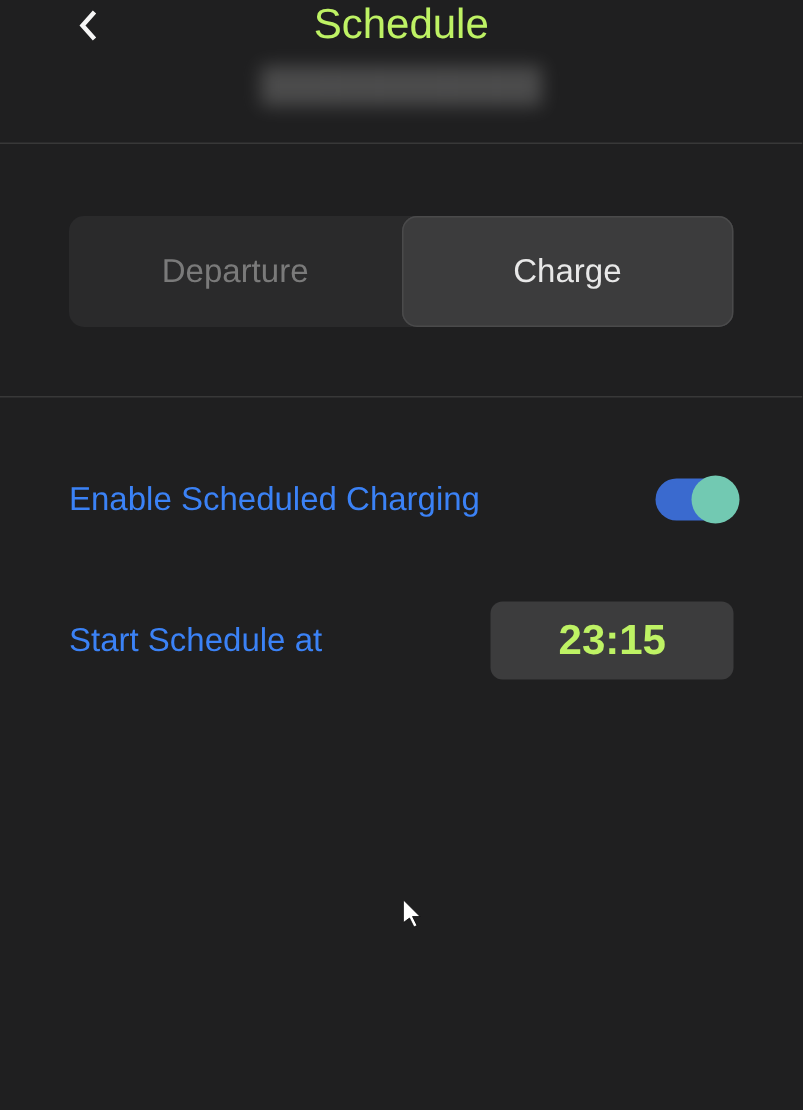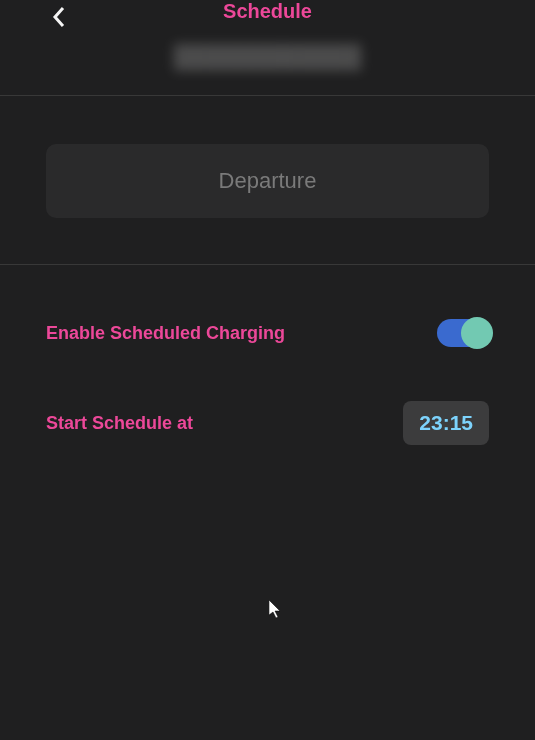--- a/index.html
+++ b/index.html
@@ -35,23 +35,23 @@
     .back-btn svg {
       stroke: #f5f5f5;
       stroke-width: 3;
       fill: none;
     }
     .title {
       position: absolute;
       left: 50%;
       top: 0;
       transform: translateX(-50%);
-      font-size: 20px;
-      font-weight: 700;
-      color: #ec4899;
+      font-size: 28px;
+      font-weight: 400;
+      color: #bef264;
     }
     .subtitle {
       position: absolute;
       left: 50%;
       top: 44px;
       transform: translateX(-50%);
       font-size: 22px;
       color: #6a6a6a;
       filter: blur(6px);
       opacity: 0.6;
@@ -87,23 +87,23 @@
     .content {
       padding: 54px 46px 0 46px;
     }
     .row {
       display: flex;
       align-items: center;
       justify-content: space-between;
       margin-bottom: 54px;
     }
     .row-label {
-      font-size: 18px;
-      font-weight: 700;
-      color: #ec4899;
+      font-size: 22px;
+      font-weight: 400;
+      color: #3b82f6;
     }
     .toggle {
       position: relative;
       width: 52px;
       height: 28px;
       background: #3a6acf;
       border-radius: 16px;
       cursor: pointer;
     }
     .toggle-knob {
@@ -111,24 +111,24 @@
       right: -4px;
       top: -2px;
       width: 32px;
       height: 32px;
       background: #72c9b2;
       border-radius: 50%;
     }
     .time-box {
       background: #3c3c3d;
       border-radius: 8px;
-      padding: 10px 16px;
-      font-size: 21px;
+      padding: 10px 45px;
+      font-size: 28px;
       font-weight: 600;
-      color: #7dd3fc;
+      color: #bef264;
       cursor: pointer;
     }
     .cursor {
       position: absolute;
       left: 269px;
       top: 600px;
       pointer-events: none;
     }
     .cursor svg {
       fill: #ffffff;
@@ -147,20 +147,23 @@
   </div>
   <div class="title">Schedule</div>
   <div class="subtitle">████████████</div>
 </div>
 
 <div class="tabs-section">
   <div class="tabs">
     <div class="tab">
       <span>Departure</span>
     </div>
+    <div class="tab active">
+      <span>Charge</span>
+    </div>
   </div>
 </div>
 
 <div class="content">
   <div class="row">
     <div class="row-label">Enable Scheduled Charging</div>
     <div class="toggle">
       <div class="toggle-knob"></div>
     </div>
   </div>

